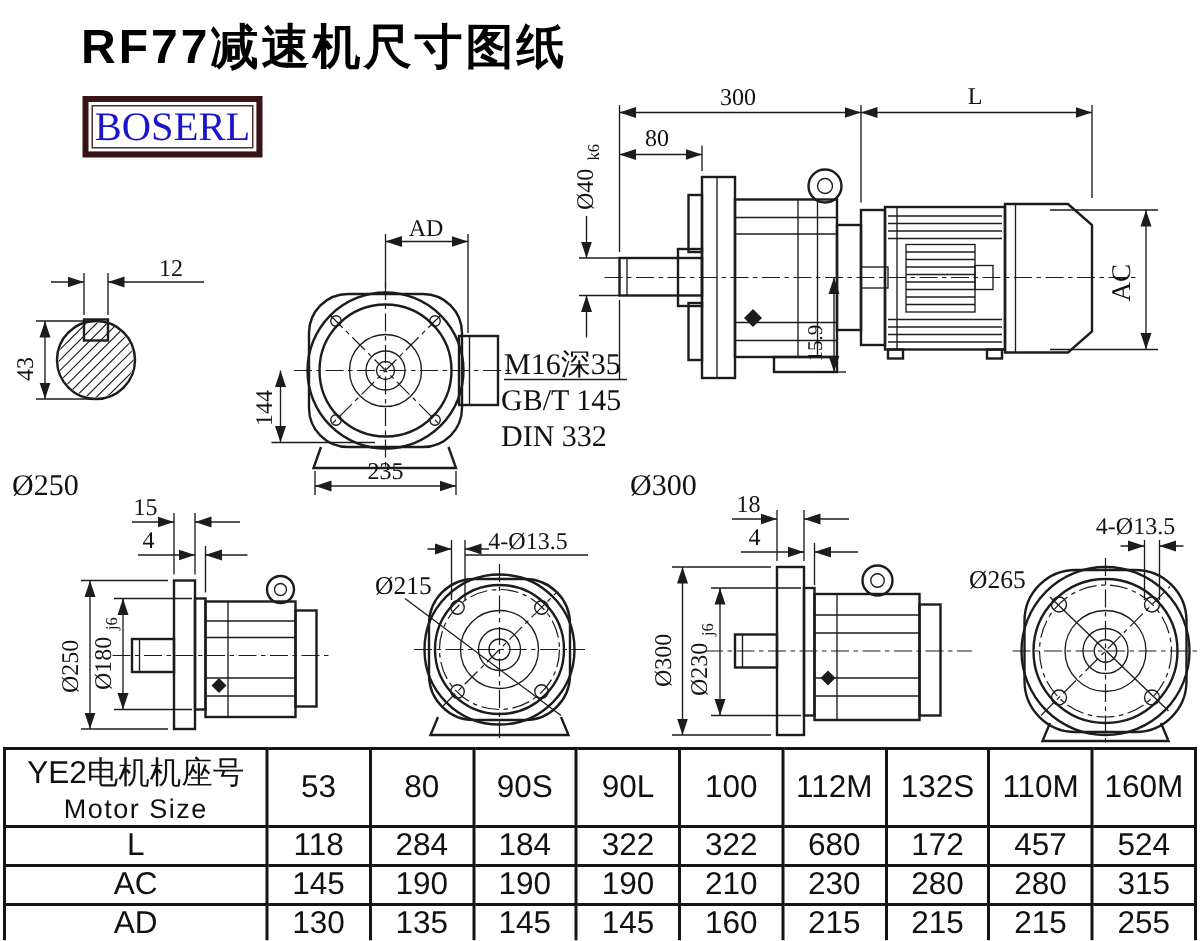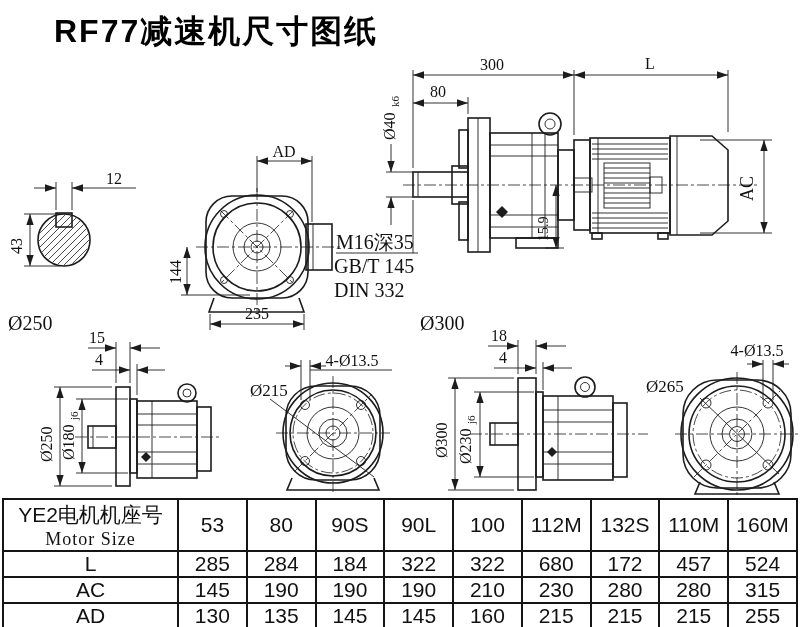--- a/index.html
+++ b/index.html
@@ -25,30 +25,33 @@
   .lbl{font-family:"Liberation Serif",serif;font-size:20px;text-anchor:start;}
   .fl{font-family:"Liberation Serif",serif;font-size:17px;text-anchor:start;}
   .t159{font-family:"Liberation Serif",serif;font-size:14px;text-anchor:start;}
   .tAC{font-family:"Liberation Serif",serif;font-size:18px;text-anchor:start;}
   table.dims{position:absolute;left:2px;top:498px;width:796px;border-collapse:collapse;
              table-layout:fixed;}
   table.dims td{border:2px solid #151515;text-align:center;vertical-align:middle;
                 font-size:21px;color:#111;padding:0;}
   td.hcell{width:173px;}
   .hcn{font-size:21px;}
-  .hen{font-family:Liberation Serif, serif;font-size:18px;letter-spacing:1px;}
+  .hen{font-family:Liberation Sans, sans-serif;font-size:18px;letter-spacing:1px;}
   tr.hrow td{height:50px;}
   tr.drow td{height:24px;}
 </style>
 </head>
 <body>
 
 <div class="page">
 
   <div class="title">RF77减速机尺寸图纸</div>
+  <div class="logo">
+    <span>BOSERL</span>
+  </div>
 
   <svg width="800" height="497" viewBox="0 0 800 497">
     <defs>
       <marker id="arr" viewBox="0 0 12 8" refX="12" refY="4" markerWidth="11" markerHeight="8" markerUnits="userSpaceOnUse" orient="auto-start-reverse">
         <path d="M0,0 L12,4 L0,8 Z" fill="#1c1c1c"></path>
       </marker>
       <clipPath id="cA">
           <circle cx="64" cy="240" r="25"></circle>
         </clipPath>
     </defs>
@@ -330,21 +333,21 @@
         <td>90S</td>
         <td>90L</td>
         <td>100</td>
         <td>112M</td>
         <td>132S</td>
         <td>110M</td>
         <td>160M</td>
       </tr>
       <tr class="drow">
         <td>L</td>
-        <td>285</td>
+        <td>118</td>
         <td>284</td>
         <td>184</td>
         <td>322</td>
         <td>322</td>
         <td>680</td>
         <td>172</td>
         <td>457</td>
         <td>524</td>
       </tr>
       <tr class="drow">

